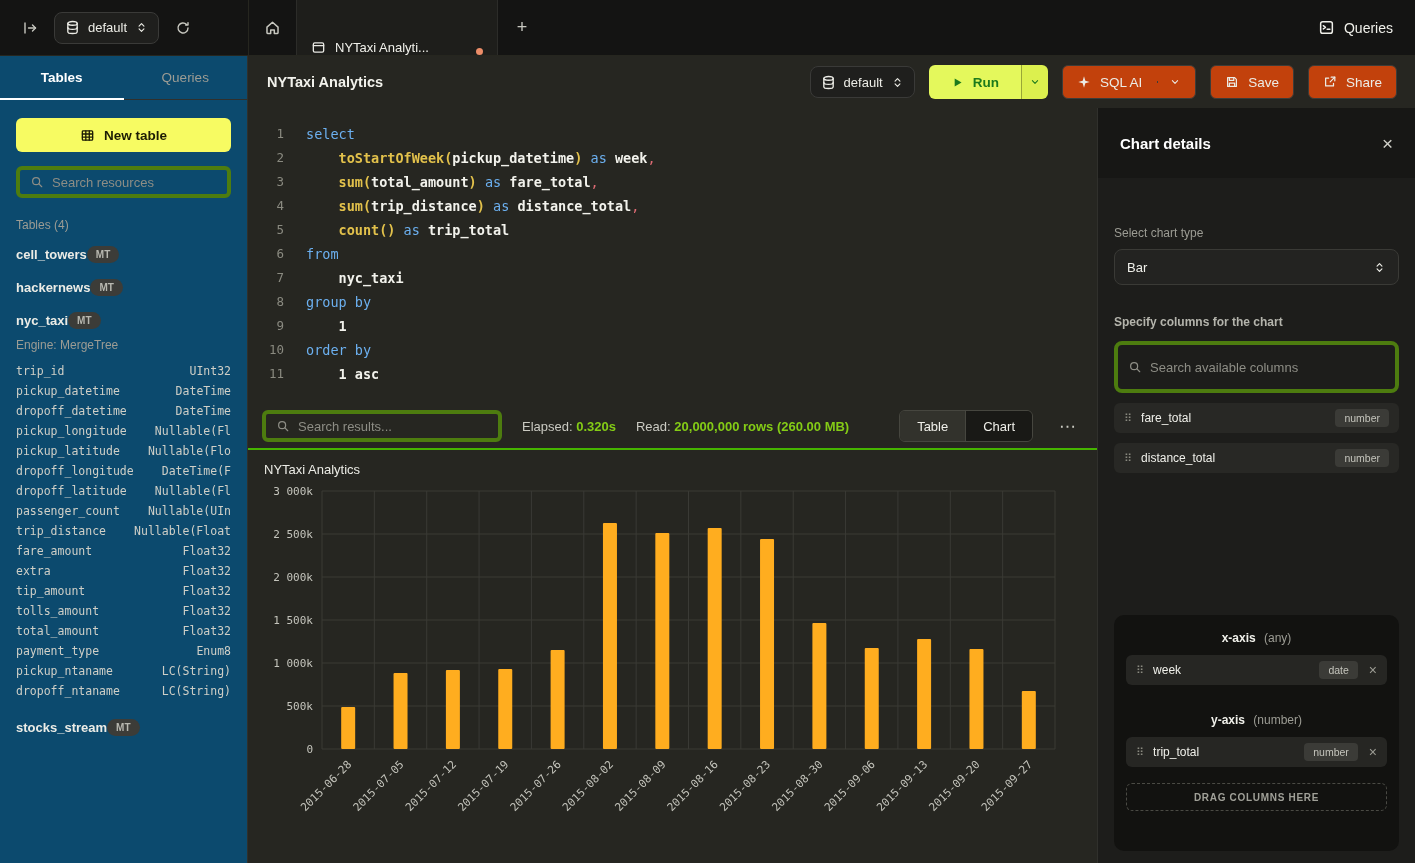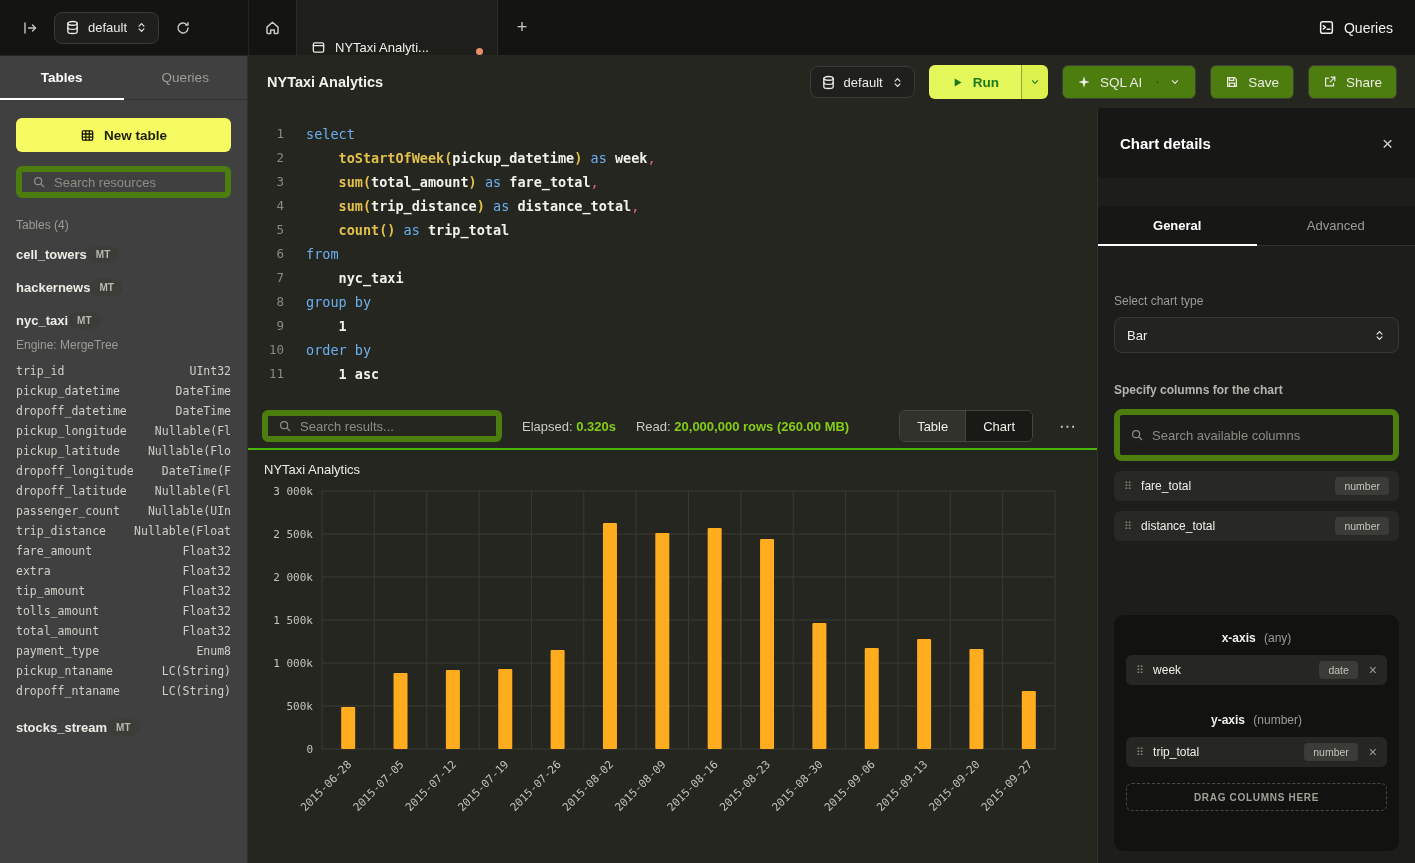--- a/index.html
+++ b/index.html
@@ -19,47 +19,47 @@
   .tab-label { font-size:13px; color:#f0f0ea; white-space:nowrap; overflow:hidden; }
   .dot { width:7px; height:7px; border-radius:50%; background:#ec8d68; flex:none; margin-left:auto; }
   .plus-btn { width:48px; display:flex; align-items:center; justify-content:center; color:#c8c8c0; font-size:18px; cursor:pointer; }
   .topbar-right { margin-left:auto; display:flex; align-items:center; padding-right:22px; }
   .queries-btn { display:flex; align-items:center; gap:9px; color:#f0f0ea; font-size:14px; background:none; border:none; cursor:pointer; }
 
   
   .body-row { flex:1; display:flex; min-height:0; }
 
   
-  .sidebar { width:248px; flex:none; background:#404040; border-right:1px solid #30302c; display:flex; flex-direction:column; overflow:hidden; }
+  .sidebar { width:248px; flex:none; background:#0c4a6e; border-right:1px solid #30302c; display:flex; flex-direction:column; overflow:hidden; }
   .side-tabs { display:flex; height:44px; border-bottom:1px solid #30302c; flex:none; }
   .side-tab { flex:1; display:flex; align-items:center; justify-content:center; font-size:13.5px; color:#9c9c94; position:relative; cursor:pointer; }
   .side-tab.active { color:#ffffff; font-weight:700; }
   .side-tab.active::after { content:''; position:absolute; left:0; right:0; bottom:-1px; height:2px; background:#ffffff; }
   .new-table-btn { margin:18px 16px 0; height:34px; background:#f7fb62; border:none; border-radius:6px; color:#1d1d04; font-weight:600; font-size:13.5px; display:flex; align-items:center; justify-content:center; gap:9px; cursor:pointer; flex:none; }
-  .search-box { margin:14px 16px 0; height:32px; border:6px solid #4d7c0f; border-radius:6px; display:flex; align-items:center; gap:8px; padding:0 10px; flex:none; color:#8d8d85; }
+  .search-box { margin:14px 16px 0; height:32px; border:4px solid #4d7c0f; border-radius:6px; display:flex; align-items:center; gap:8px; padding:0 10px; flex:none; color:#8d8d85; }
   .search-box input { flex:1; background:transparent; border:none; outline:none; color:#ecece6; font-size:13px; font-family:"Liberation Sans",sans-serif; min-width:0; }
   .search-box input::placeholder { color:#8d8d85; }
   .tables-header { margin:20px 16px 2px; font-size:12px; color:#9c9c94; flex:none; }
   .tables-list { flex:1; overflow:hidden; padding:4px 16px 0; }
   .table-row { display:flex; align-items:center; justify-content:flex-start; height:33px; cursor:pointer; }
   .table-name { font-size:13px; font-weight:600; color:#ecece6; }
   .mt-badge { background:#3c3c38; color:#b8b8b0; font-size:10px; font-weight:700; padding:3px 9px; border-radius:9px; }
   .engine-line { font-size:12px; color:#9c9c94; margin:1px 0 9px; }
   .col-list { margin-bottom:10px; }
   .col-row { display:flex; justify-content:space-between; height:20px; align-items:center; font-family:"DejaVu Sans Mono",monospace; font-size:11.5px; color:#cfcfc7; cursor:pointer; }
 
   
   .main-col { flex:1; display:flex; flex-direction:column; min-width:0; background:#262621; }
   .main-header { height:52px; flex:none; display:flex; align-items:center; padding:0 18px 0 19px; }
   .main-title { font-size:14.5px; font-weight:600; color:#f2f2ec; }
   .header-actions { margin-left:auto; display:flex; align-items:center; gap:14px; }
   .run-btn { display:flex; height:34px; border-radius:6px; overflow:hidden; cursor:pointer; }
   .run-main { background:#e4f85c; color:#1c7a1c; font-weight:700; font-size:13.5px; display:flex; align-items:center; gap:9px; padding:0 22px; border:none; cursor:pointer; }
   .run-caret { background:#dcf04e; border:none; border-left:1px solid rgba(0,0,0,.3); width:27px; display:flex; align-items:center; justify-content:center; color:#1c7a1c; cursor:pointer; }
-  .dark-btn { height:34px; border:1px solid #3c3c38; border-radius:6px; background:#4d7c0f; color:#ecece6; display:flex; align-items:center; gap:9px; padding:15px 14px; font-size:13.5px; cursor:pointer; }
+  .dark-btn { height:34px; border:1px solid #3c3c38; border-radius:6px; background:#c2410c; color:#ecece6; display:flex; align-items:center; gap:9px; padding:15px 14px; font-size:13.5px; cursor:pointer; }
   .dark-btn .sep { width:1px; align-self:stretch; background:#3c3c38; margin:0 2px 0 6px; }
 
   .main-row { flex:1; display:flex; min-height:0; }
   .workspace { flex:1; display:flex; flex-direction:column; min-width:0; }
 
   
   .editor { height:296px; flex:none; padding-top:14px; overflow:hidden; cursor:text; }
   .code-line { display:flex; height:24px; line-height:24px; font-family:"DejaVu Sans Mono",monospace; font-size:13.5px; }
   .ln { width:36px; text-align:right; color:#8a8a80; flex:none; font-size:12.5px; }
   .code { padding-left:22px; white-space:pre; }
@@ -493,24 +493,20 @@
               </svg>
           </div>
 
         </div>
 
         <aside class="chart-panel">
           <div class="panel-header">
             <span class="panel-title">Chart details</span>
             <button class="panel-close">×</button>
           </div>
-          <div class="panel-tabs">
-            <div class="panel-tab active">General</div>
-            <div class="panel-tab">Advanced</div>
-          </div>
           <div class="panel-body">
             <div class="field-label">Select chart type</div>
             <div class="select">
               <span>Bar</span>
               <svg class="ic" width="13" height="13" viewBox="0 0 16 16">
                   <path d="M5 6.2L8 3.2l3 3"></path>
                   <path d="M5 9.8l3 3 3-3"></path>
                 </svg>
             </div>
             <div class="section-label">Specify columns for the chart</div>

